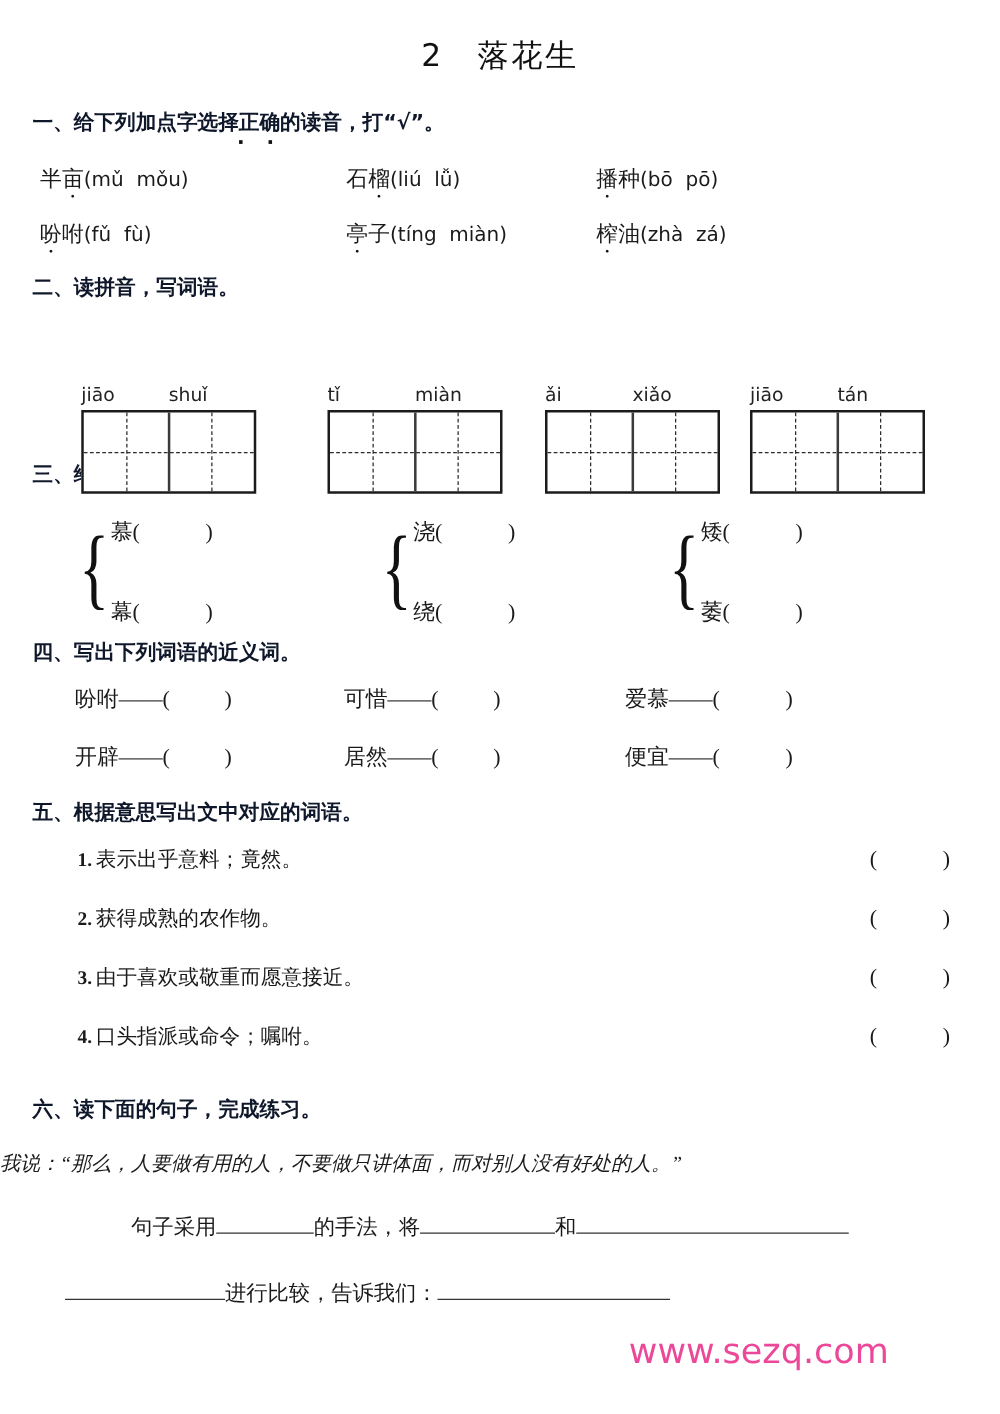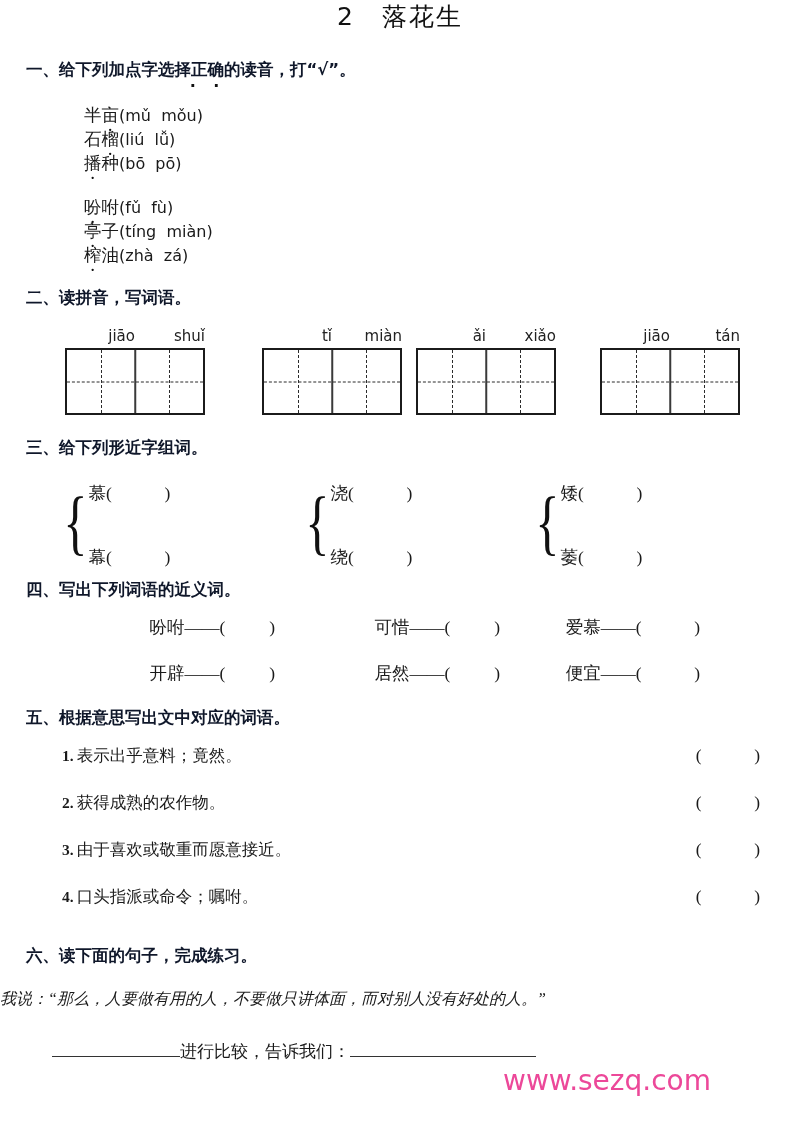--- a/index.html
+++ b/index.html
@@ -23,21 +23,21 @@
     background: #fff;
   }
 
   
   .title {
     text-align: center;
     font-family: "DejaVu Sans", "Liberation Sans", sans-serif;
     font-size: 25px;
     letter-spacing: 2px;
     color: #111;
-    padding-top: 0;
+    padding-top: 28px;
     white-space: pre;
   }
 
   
   .sec-head {
     font-family: "DejaVu Sans", "Liberation Sans", sans-serif;
     font-weight: bold;
     font-size: 16.5px;
     color: #0f172a;
     margin: 0 0 0 26px;
@@ -57,23 +57,22 @@
     font-size: 16px;
     letter-spacing: 6px;
     line-height: 1;
     color: #111;
   }
 
   
   .s1-wrap { margin-top: 22px; }
   .s1-row {
     display: flex;
-    margin-left: 84px;
+    margin-left: 32px;
     margin-bottom: 20px;
-    flex-direction: column;
   }
   .s1-item {
     font-size: 17.5px;
     white-space: pre;
     position: relative;
     font-family: "Liberation Serif", "DejaVu Serif", serif;
   }
   .s1-item .dot1 {
     position: relative;
     display: inline-block;
@@ -108,21 +107,22 @@
   }
   .grid-pinyin {
     display: flex;
     font-family: "DejaVu Sans", "Liberation Sans", sans-serif;
     font-size: 15px;
     color: #222;
     margin-bottom: 3px;
   }
   .grid-pinyin span {
     width: 70px;
-    text-align: right;
+    text-align: left;
+    margin-top: 48px;
   }
   .grid-box {
     width: 140px;
     height: 67px;
     border: 2px solid #1b1b1b;
     box-sizing: border-box;
     position: relative;
     background: #fff;
   }
   
@@ -185,21 +185,21 @@
     justify-content: space-between;
     height: 88px;
     padding-top: 2px;
   }
   .brace-rows > div {
     font-size: 17.5px;
     white-space: pre;
   }
 
   
-  .s4-wrap { margin-top: 14px; text-align: right; }
+  .s4-wrap { margin-top: 14px; }
   .s4-row {
     display: flex;
     margin-left: 60px;
     margin-bottom: 22px;
   }
   .s4-item {
     font-size: 17.5px;
     white-space: pre;
   }
   .s4-c1 { width: 215px; }
@@ -323,21 +323,21 @@
         <div class="grid-pinyin">
           <span>tǐ</span>
           <span>miàn</span>
         </div>
         <div class="grid-box">
           <span class="dashv a"></span>
           <span class="dashv b"></span>
         </div>
       </div>
 
-      <div class="gridset" style="left:416px;">
+      <div class="gridset" style="left:436px;">
         <div class="grid-pinyin">
           <span>ǎi</span>
           <span>xiǎo</span>
         </div>
         <div class="grid-box">
           <span class="dashv a"></span>
           <span class="dashv b"></span>
         </div>
       </div>
 
@@ -427,20 +427,28 @@
       </div>
     </div>
   </div>
 
   <div>
     <div class="sec-head" style="margin-top:12px;">六、读下面的句子，完成练习。</div>
 
     <div class="s6-wrap">
       <div class="s6-quote">我说：“那么，人要做有用的人，不要做只讲体面，而对别人没有好处的人。”</div>
 
+      <div class="s6-line2">
+        <span>句子采用</span>
+        <span class="ul ul-s"></span>
+        <span>的手法，将</span>
+        <span class="ul ul-m"></span>
+        <span>和</span>
+        <span class="ul ul-l"></span>
+      </div>
 
       <div class="s6-line3">
         <span class="ul ul-x"></span>
         <span>进行比较，告诉我们：</span>
         <span class="ul ul-y"></span>
       </div>
     </div>
   </div>
 
   <div class="watermark">www.sezq.com</div>

